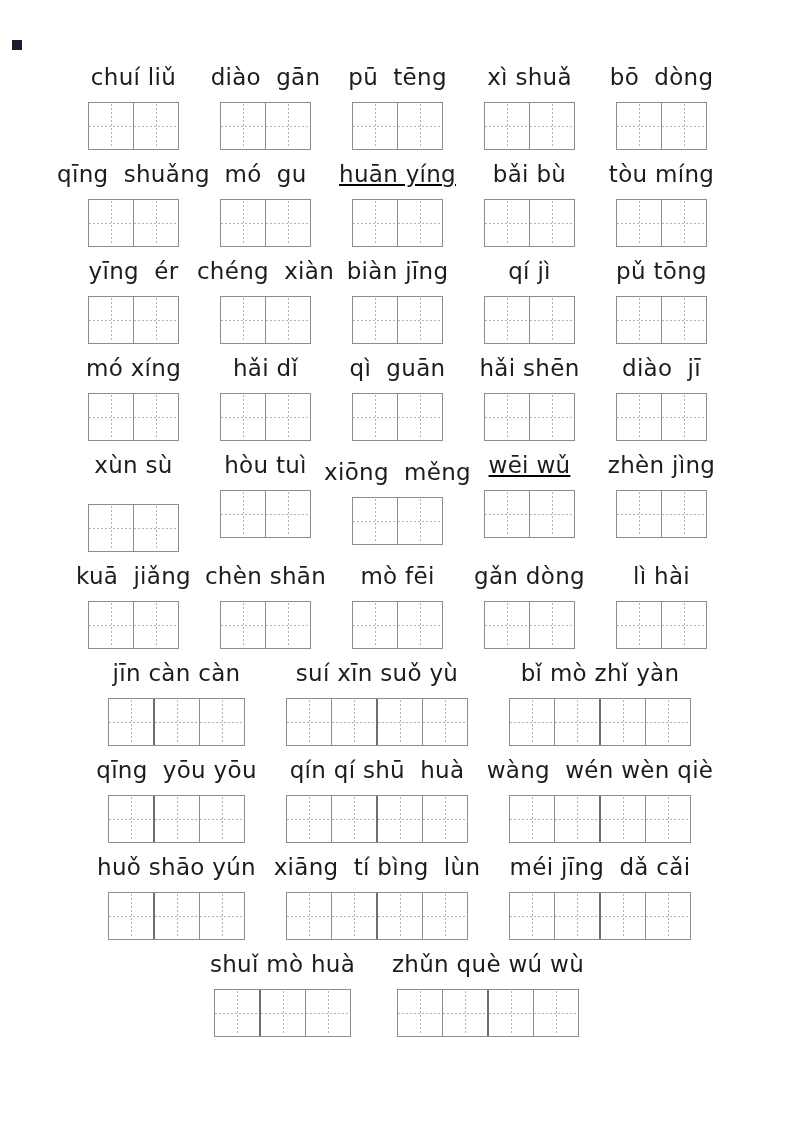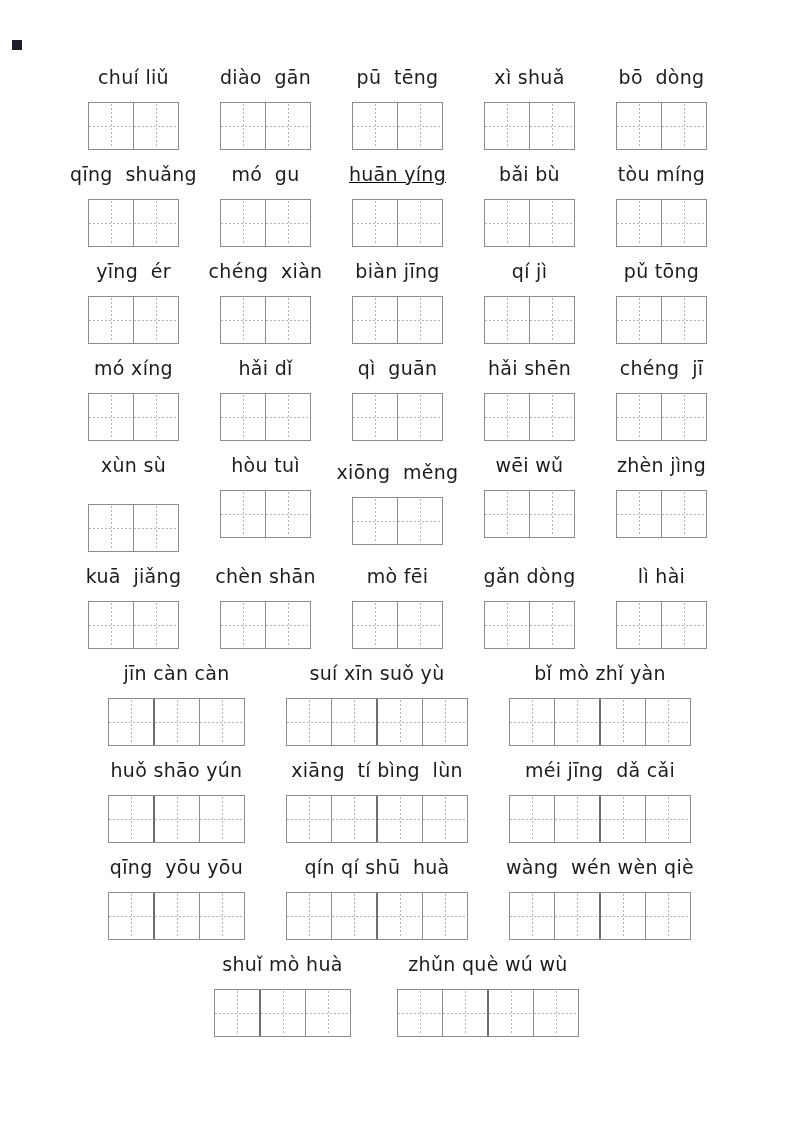--- a/index.html
+++ b/index.html
@@ -36,21 +36,21 @@
   }
   .row-five  { padding: 0 86px 0 88px; justify-content: space-between; }
   .row-three { padding: 0 102px 0 108px; justify-content: space-between; }
   .row-two   { justify-content: center; gap: 46px; }
   .word-block {
     display: flex;
     flex-direction: column;
     align-items: center;
   }
   .pinyin-label {
-    font-size: 19px;
+    font-size: 23px;
     line-height: 26px;
     color: var(--text-color);
     white-space: pre;
     letter-spacing: 0.3px;
     margin-bottom: 12px;
     text-align: center;
   }
   .writing-grid {
     display: flex;
     border: 1px solid var(--grid-border);
@@ -226,21 +226,21 @@
         </div>
       </div>
       <div class="word-block" style="width: 91px;">
         <div class="pinyin-label">hǎi shēn</div>
         <div class="writing-grid">
           <div class="grid-cell"></div>
           <div class="grid-cell"></div>
         </div>
       </div>
       <div class="word-block" style="width: 91px;">
-        <div class="pinyin-label">chéng  jī</div>
+        <div class="pinyin-label">diào  jī</div>
         <div class="writing-grid">
           <div class="grid-cell"></div>
           <div class="grid-cell"></div>
         </div>
       </div>
     </div>
     <div class="word-row row-five">
       <div class="word-block" style="width: 91px; gap: 14px;">
         <div class="pinyin-label">xùn sù</div>
         <div class="writing-grid">
@@ -255,21 +255,21 @@
           <div class="grid-cell"></div>
         </div>
       </div>
       <div class="word-block" style="width: 91px; justify-content: center;">
         <div class="pinyin-label">xiōng  měng</div>
         <div class="writing-grid">
           <div class="grid-cell"></div>
           <div class="grid-cell"></div>
         </div>
       </div>
-      <div class="word-block" style="width: 91px;">
+      <div class="word-block" style="width: 91px; text-decoration: underline;">
         <div class="pinyin-label">wēi wǔ</div>
         <div class="writing-grid">
           <div class="grid-cell"></div>
           <div class="grid-cell"></div>
         </div>
       </div>
       <div class="word-block" style="width: 91px;">
         <div class="pinyin-label">zhèn jìng</div>
         <div class="writing-grid">
           <div class="grid-cell"></div>
@@ -337,66 +337,66 @@
         <div class="writing-grid">
           <div class="grid-cell"></div>
           <div class="grid-cell unit-break"></div>
           <div class="grid-cell"></div>
           <div class="grid-cell"></div>
         </div>
       </div>
     </div>
     <div class="word-row row-three">
       <div class="word-block" style="width: 137px;">
-        <div class="pinyin-label">huǒ shāo yún</div>
-        <div class="writing-grid">
-          <div class="grid-cell unit-break"></div>
-          <div class="grid-cell"></div>
-          <div class="grid-cell"></div>
-        </div>
-      </div>
-      <div class="word-block" style="width: 182px;">
-        <div class="pinyin-label">xiāng  tí bìng  lùn</div>
-        <div class="writing-grid">
-          <div class="grid-cell"></div>
-          <div class="grid-cell unit-break"></div>
-          <div class="grid-cell"></div>
-          <div class="grid-cell"></div>
-        </div>
-      </div>
-      <div class="word-block" style="width: 182px;">
-        <div class="pinyin-label">méi jīng  dǎ cǎi</div>
+        <div class="pinyin-label">qīng  yōu yōu</div>
+        <div class="writing-grid">
+          <div class="grid-cell unit-break"></div>
+          <div class="grid-cell"></div>
+          <div class="grid-cell"></div>
+        </div>
+      </div>
+      <div class="word-block" style="width: 182px;">
+        <div class="pinyin-label">qín qí shū  huà</div>
+        <div class="writing-grid">
+          <div class="grid-cell"></div>
+          <div class="grid-cell unit-break"></div>
+          <div class="grid-cell"></div>
+          <div class="grid-cell"></div>
+        </div>
+      </div>
+      <div class="word-block" style="width: 182px;">
+        <div class="pinyin-label">wàng  wén wèn qiè</div>
         <div class="writing-grid">
           <div class="grid-cell"></div>
           <div class="grid-cell unit-break"></div>
           <div class="grid-cell"></div>
           <div class="grid-cell"></div>
         </div>
       </div>
     </div>
     <div class="word-row row-three">
       <div class="word-block" style="width: 137px;">
-        <div class="pinyin-label">qīng  yōu yōu</div>
-        <div class="writing-grid">
-          <div class="grid-cell unit-break"></div>
-          <div class="grid-cell"></div>
-          <div class="grid-cell"></div>
-        </div>
-      </div>
-      <div class="word-block" style="width: 182px;">
-        <div class="pinyin-label">qín qí shū  huà</div>
-        <div class="writing-grid">
-          <div class="grid-cell"></div>
-          <div class="grid-cell unit-break"></div>
-          <div class="grid-cell"></div>
-          <div class="grid-cell"></div>
-        </div>
-      </div>
-      <div class="word-block" style="width: 182px;">
-        <div class="pinyin-label">wàng  wén wèn qiè</div>
+        <div class="pinyin-label">huǒ shāo yún</div>
+        <div class="writing-grid">
+          <div class="grid-cell unit-break"></div>
+          <div class="grid-cell"></div>
+          <div class="grid-cell"></div>
+        </div>
+      </div>
+      <div class="word-block" style="width: 182px;">
+        <div class="pinyin-label">xiāng  tí bìng  lùn</div>
+        <div class="writing-grid">
+          <div class="grid-cell"></div>
+          <div class="grid-cell unit-break"></div>
+          <div class="grid-cell"></div>
+          <div class="grid-cell"></div>
+        </div>
+      </div>
+      <div class="word-block" style="width: 182px;">
+        <div class="pinyin-label">méi jīng  dǎ cǎi</div>
         <div class="writing-grid">
           <div class="grid-cell"></div>
           <div class="grid-cell unit-break"></div>
           <div class="grid-cell"></div>
           <div class="grid-cell"></div>
         </div>
       </div>
     </div>
     <div class="word-row row-two">
       <div class="word-block" style="width: 137px;">

